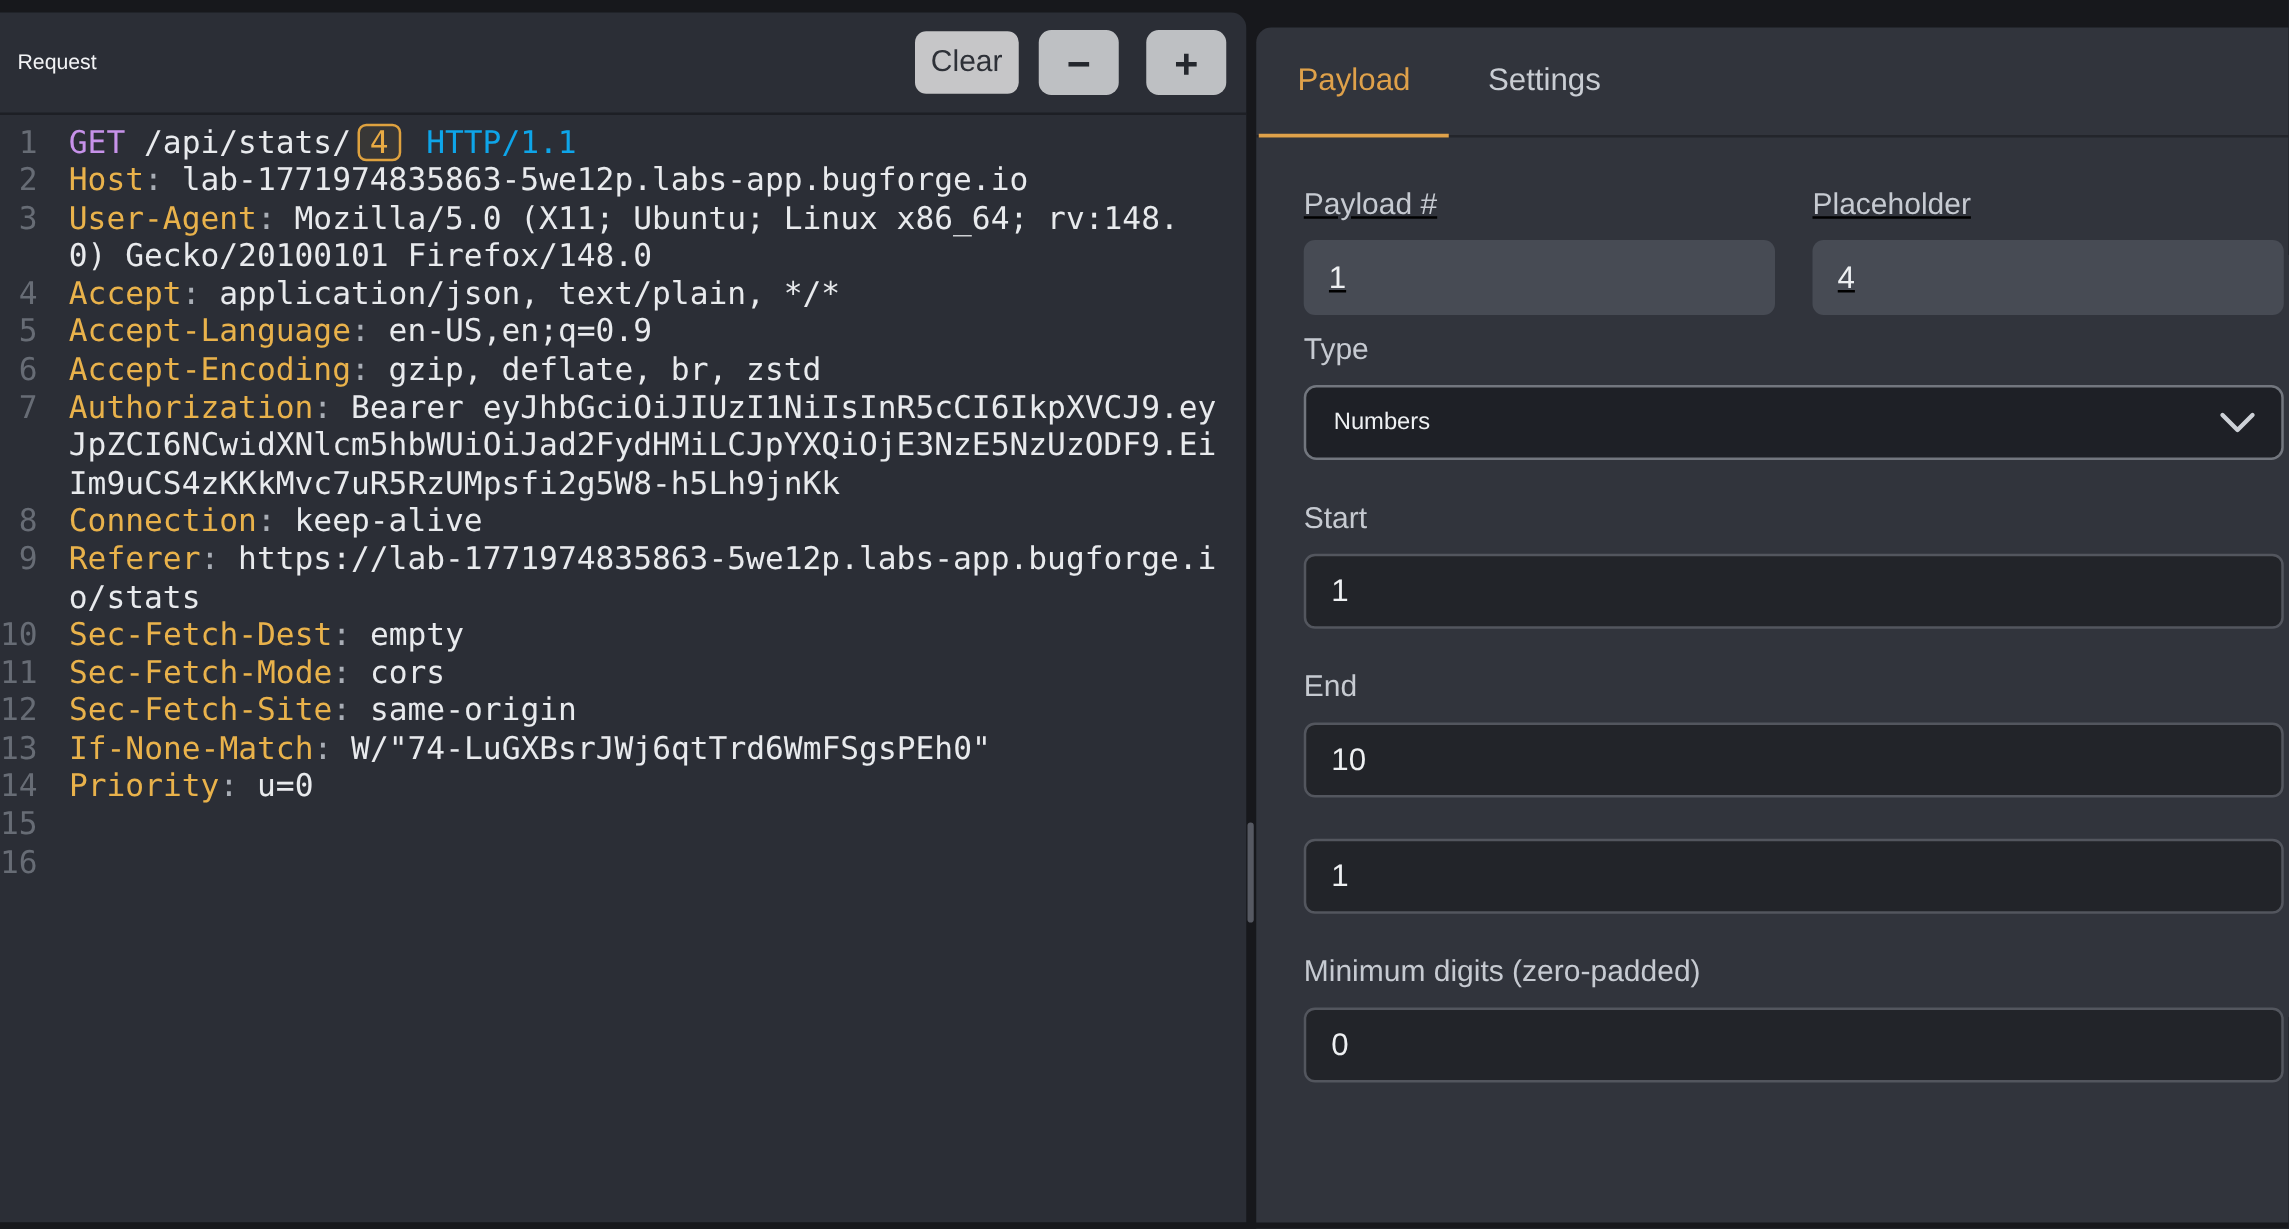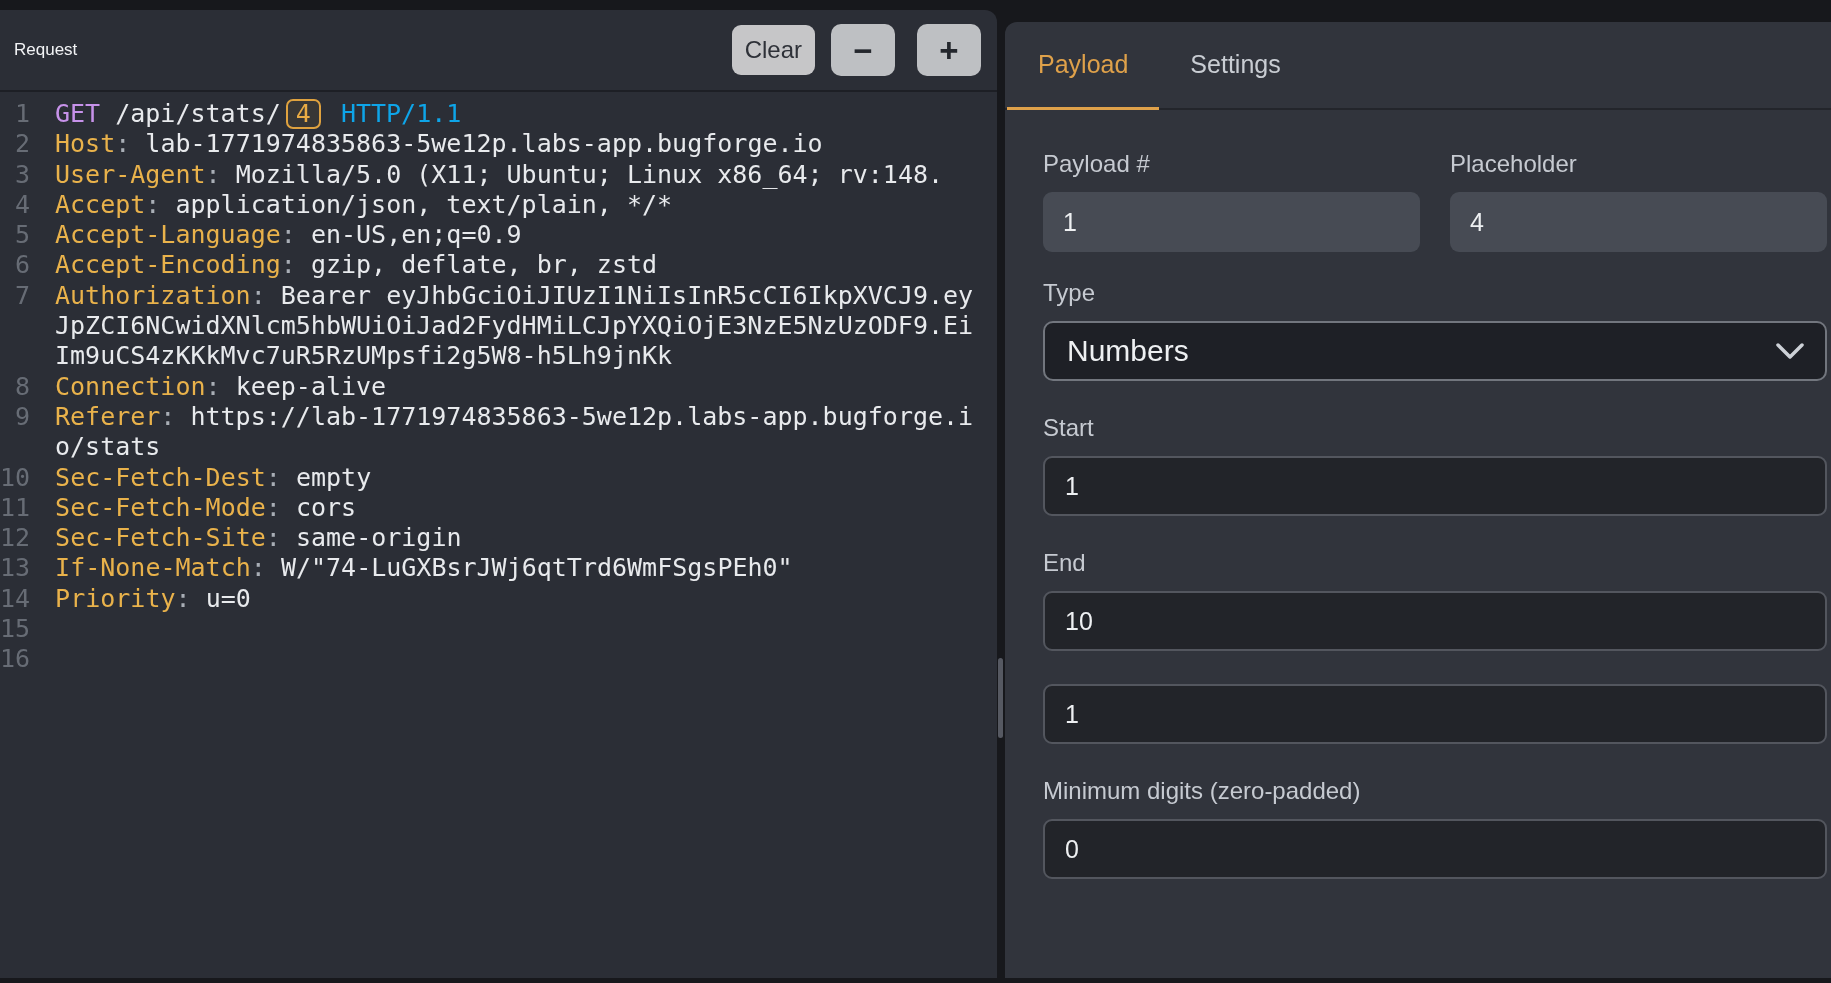--- a/index.html
+++ b/index.html
@@ -57,34 +57,34 @@
   .tabs{
     height:88px;display:flex;align-items:stretch;padding-left:2px;
     border-bottom:2px solid #23252b;box-sizing:border-box;
   }
   .tab{
     display:flex;align-items:center;padding:0 31px;font-size:25px;color:#c9cdd3;
     border-bottom:3px solid transparent;margin-bottom:-2px;cursor:pointer;
   }
   .tab.active{color:#dfa14a;border-bottom-color:#dfa14a;}
   .form{padding:40px 4px 0 38px;}
-  .row2{display:grid;grid-template-columns:1fr 1fr;column-gap:30px;margin-bottom:27px;}
+  .row2{display:grid;grid-template-columns:1fr 1fr;column-gap:30px;margin-bottom:14px;text-decoration:underline;}
   .fgroup{margin-bottom:33px;}
   .flabel{font-size:24px;color:#c6cad1;margin-bottom:14px;}
   .finput{
     box-sizing:border-box;display:block;width:100%;height:60px;
     background:#222429;border:2px solid #53565e;border-radius:9px;
     color:#eef0f2;font-size:25px;font-family:inherit;padding:0 20px;
   }
   .freadonly{background:#474b54;border:none;}
   .select-wrap{position:relative;}
   .fselect{
     box-sizing:border-box;width:100%;height:60px;display:flex;align-items:center;
     background:#1e2026;border:2px solid #72767e;border-radius:10px;
-    color:#eef0f2;font-size:30px;padding:0 22px;cursor:pointer;
+    color:#eef0f2;font-size:19px;padding:0 22px;cursor:pointer;
   }
   .chev{position:absolute;right:22px;top:21px;pointer-events:none;}
   .bottom-edge{position:absolute;left:0;bottom:0;width:100%;height:5px;background:#17181c;}
 </style>
 </head>
 <body>
 
 <div class="panel-left">
   <div class="left-header">
     <div class="left-title">Request</div>
@@ -98,20 +98,24 @@
         <div class="gutter">1</div>
         <div class="code"><span class="s-method">GET</span><span class="s-plain"> /api/stats/</span><span class="s-mark">4</span><span class="s-plain"> </span><span class="s-version">HTTP/1.1</span></div>
       </div>
       <div class="erow">
         <div class="gutter">2</div>
         <div class="code"><span class="s-hname">Host</span><span class="s-punct">: </span><span class="s-plain">lab-1771974835863-5we12p.labs-app.bugforge.io</span></div>
       </div>
       <div class="erow">
         <div class="gutter">3</div>
         <div class="code"><span class="s-hname">User-Agent</span><span class="s-punct">: </span><span class="s-plain">Mozilla/5.0 (X11; Ubuntu; Linux x86_64; rv:148.</span></div>
+      </div>
+      <div class="erow">
+        <div class="gutter"></div>
+        <div class="code"><span class="s-plain">0) Gecko/20100101 Firefox/148.0</span></div>
       </div>
       <div class="erow">
         <div class="gutter">4</div>
         <div class="code"><span class="s-hname">Accept</span><span class="s-punct">: </span><span class="s-plain">application/json, text/plain, */*</span></div>
       </div>
       <div class="erow">
         <div class="gutter">5</div>
         <div class="code"><span class="s-hname">Accept-Language</span><span class="s-punct">: </span><span class="s-plain">en-US,en;q=0.9</span></div>
       </div>
       <div class="erow">

